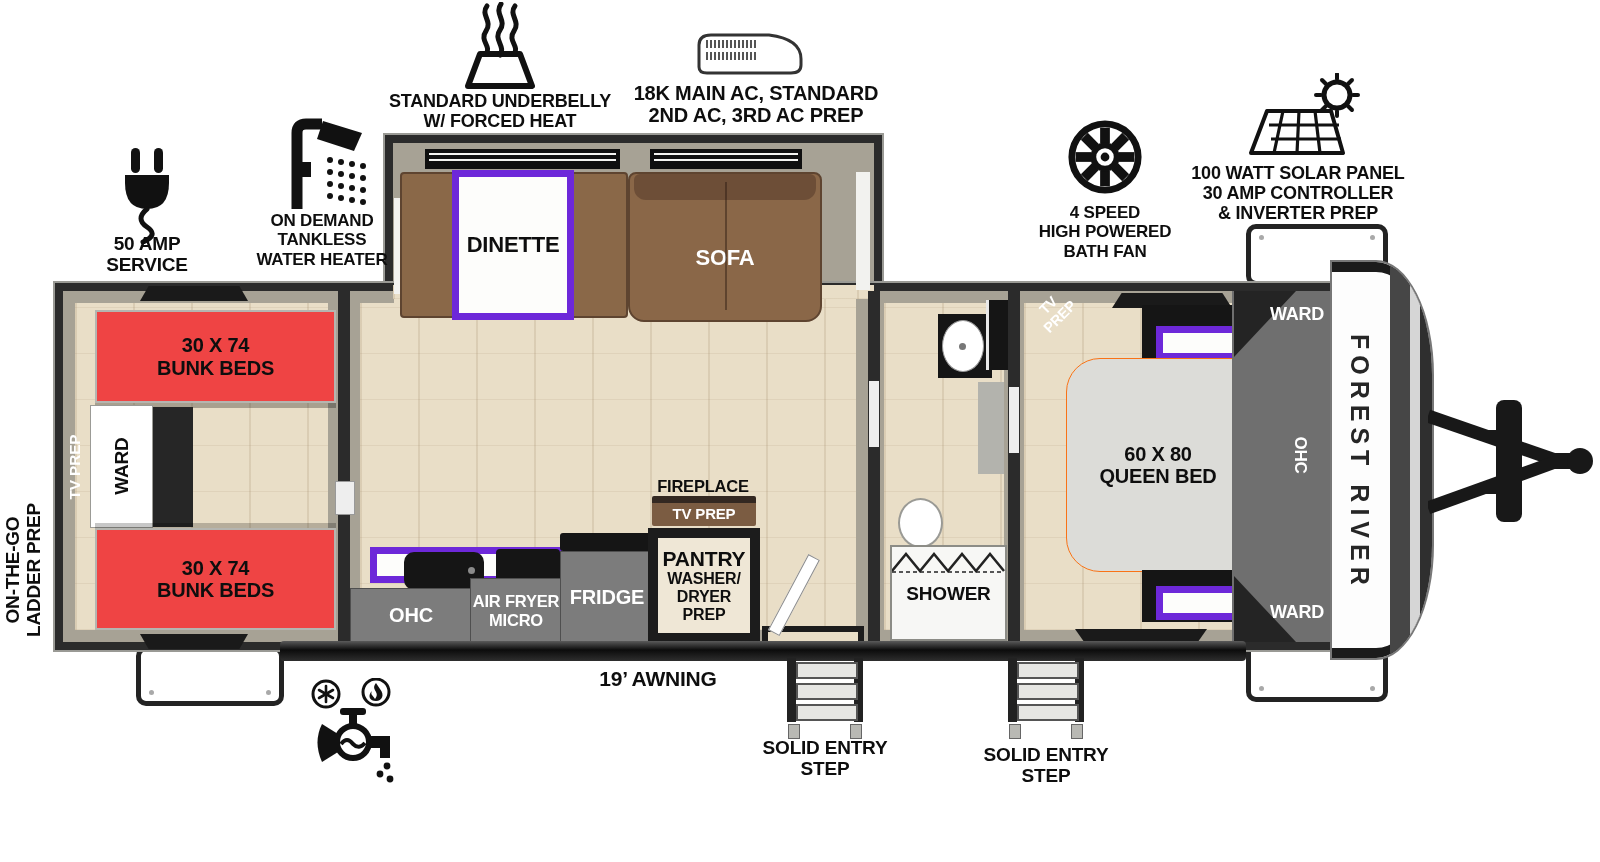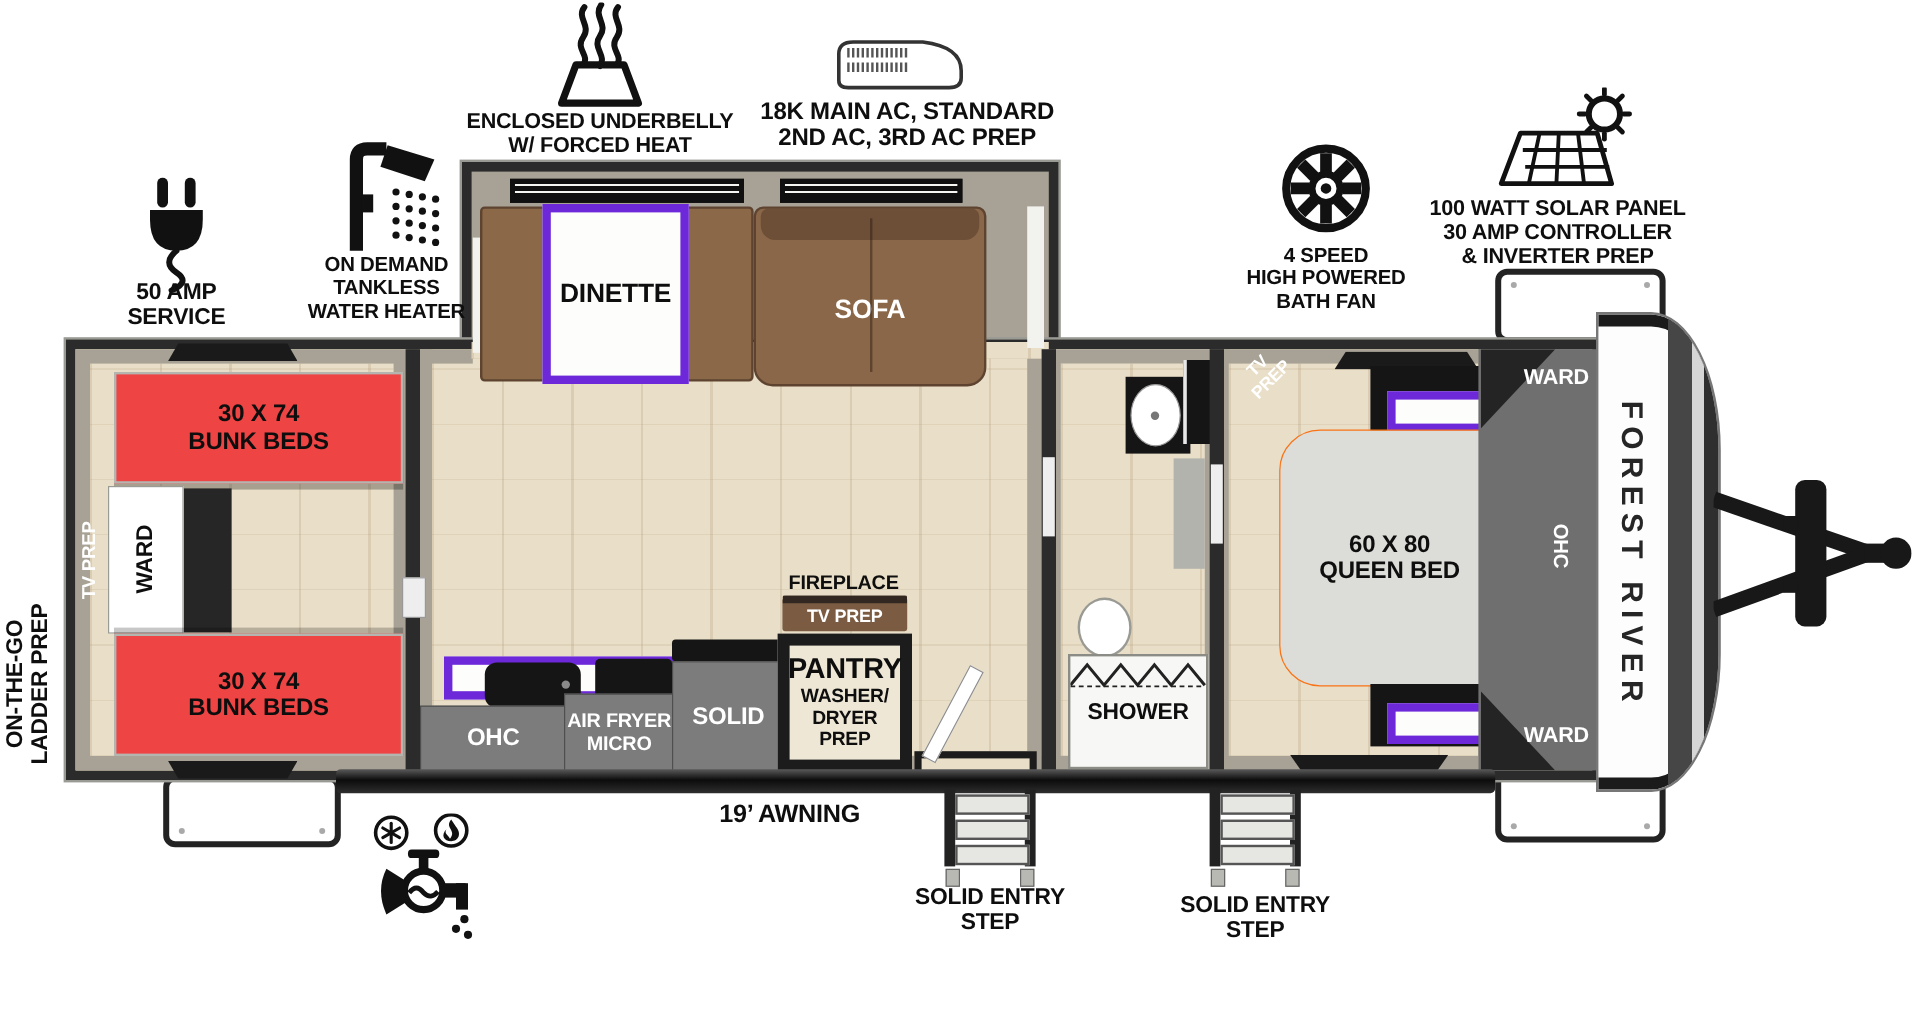--- a/index.html
+++ b/index.html
@@ -92,26 +92,26 @@
   <div class="a sofa t tw" style="left:628px;top:172px;width:194px;height:150px;font-size:22px;padding-top:22px;">SOFA</div>
   <div class="a" style="left:856px;top:172px;width:14px;height:118px;background:#f2f2ef;"></div>
 
   <div class="a whitebox" style="left:370px;top:547px;width:192px;height:36px;"></div>
   <div class="a blackbox sink" style="left:404px;top:552px;width:80px;height:38px;border-radius:10px;"></div>
   <div class="a blackbox" style="left:496px;top:549px;width:64px;height:34px;border-radius:4px;"></div>
   <div class="a graybox t tw" style="left:350px;top:588px;width:122px;height:55px;font-size:20px;">OHC</div>
   <div class="a graybox t tw" style="left:470px;top:578px;width:92px;height:65px;font-size:16.5px;">AIR FRYER
 MICRO</div>
   <div class="a blackbox" style="left:560px;top:533px;width:94px;height:18px;border-radius:3px;"></div>
-  <div class="a graybox t tw" style="left:560px;top:551px;width:94px;height:92px;font-size:20px;">SOLID</div>
+  <div class="a graybox t tw" style="left:560px;top:551px;width:94px;height:92px;font-size:20px;">FRIDGE</div>
 
   <div class="a t" style="left:640px;top:478px;width:126px;height:17px;font-size:16.5px;">FIREPLACE</div>
   <div class="a fireplace-bar t tw" style="left:652px;top:496px;width:104px;height:30px;font-size:15px;">TV PREP</div>
   <div class="a pantry" style="left:648px;top:528px;width:112px;height:115px;">
-    <span class="t" style="font-size:24px;">PANTRY</span>
+    <span class="t" style="font-size:21px;">PANTRY</span>
     <span class="t" style="font-size:16px;">WASHER/
 DRYER PREP</span>
   </div>
 
   <div class="a floor" style="left:762px;top:626px;width:102px;height:22px;border:6px solid #1c1c1c;background-image:none;"></div>
   <div class="a" style="left:768px;top:544px;width:13px;height:86px;background:#fff;border:1px solid #8d8d8d;transform:rotate(28deg);transform-origin:bottom left;"></div>
 
   <div class="a blackbox" style="left:938px;top:314px;width:54px;height:64px;"></div>
   <div class="a" style="left:942px;top:320px;width:42px;height:52px;background:#fff;border:1px solid #999;border-radius:50%;"></div>
   <div class="a" style="left:959px;top:343px;width:7px;height:7px;border-radius:50%;background:#777;"></div>
@@ -219,21 +219,21 @@
   </svg>
 
   <svg class="a" style="left:452px;top:2px;" width="96" height="88" viewBox="0 0 96 88">
     <path d="M28 52 L68 52 L80 84 L16 84 Z" fill="none" stroke="#111" stroke-width="6" stroke-linejoin="round"></path>
     <g fill="none" stroke="#111" stroke-width="5" stroke-linecap="round">
       <path d="M35 4 C28 13 41 19 34 29 C27 39 40 44 34 52"></path>
       <path d="M49 2 C42 12 55 18 48 28 C41 38 54 44 48 53"></path>
       <path d="M63 4 C56 13 69 19 62 29 C55 39 68 44 62 52"></path>
     </g>
   </svg>
-  <div class="a t" style="left:385px;top:92px;width:230px;height:38px;font-size:18px;">ENCLOSED UNDERBELLY
+  <div class="a t" style="left:385px;top:92px;width:230px;height:38px;font-size:18px;">STANDARD UNDERBELLY
 W/ FORCED HEAT</div>
 
   <svg class="a" style="left:693px;top:27px;" width="114" height="48" viewBox="0 0 114 48">
     <path d="M6 40 L6 18 Q6 8 18 8 L76 8 Q108 12 108 32 L108 38 Q108 46 98 46 L14 46 Q6 46 6 40 Z" fill="#fff" stroke="#333" stroke-width="3"></path>
     <g stroke="#555" stroke-width="2">
       <path d="M14 13 V21 M18 13 V21 M22 13 V21 M26 13 V21 M30 13 V21 M34 13 V21 M38 13 V21 M42 13 V21 M46 13 V21 M50 13 V21 M54 13 V21 M58 13 V21 M62 13 V21"></path>
       <path d="M14 25 V33 M18 25 V33 M22 25 V33 M26 25 V33 M30 25 V33 M34 25 V33 M38 25 V33 M42 25 V33 M46 25 V33 M50 25 V33 M54 25 V33 M58 25 V33 M62 25 V33"></path>
     </g>
   </svg>
   <div class="a t" style="left:620px;top:80px;width:272px;height:48px;font-size:20px;">18K MAIN AC, STANDARD

